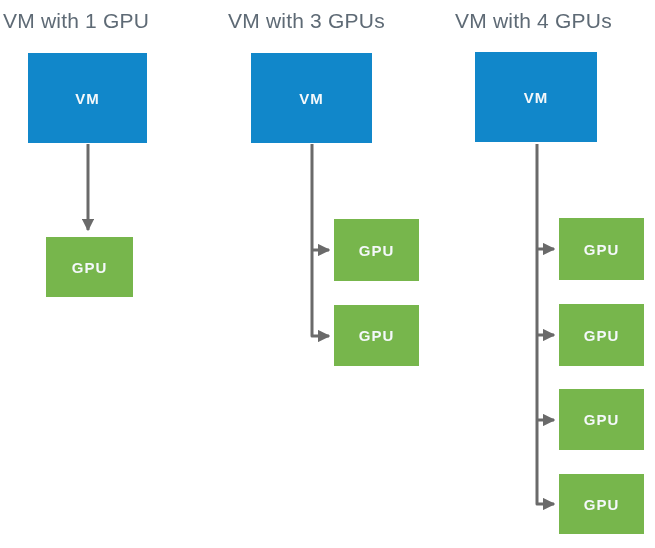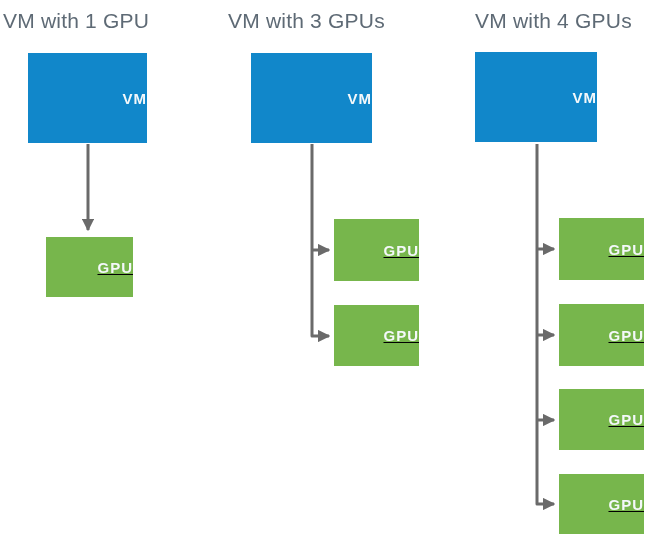--- a/index.html
+++ b/index.html
@@ -28,30 +28,30 @@
     font-size: 21px;
     font-weight: 400;
     color: #5e6a75;
     letter-spacing: 0.2px;
     white-space: nowrap;
   }
   .node {
     position: absolute;
     display: flex;
     align-items: center;
-    justify-content: flex-end;
+    justify-content: center;
   }
   .node .node-label {
     color: #f4f8fa;
     font-size: 15px;
     font-weight: 700;
     letter-spacing: 1px;
   }
   .vm-box  { background: #1187ca; }
-  .gpu-box { background: #77b64c; text-decoration: underline; }
+  .gpu-box { background: #77b64c; }
 </style>
 </head>
 <body>
 
 <div class="canvas">
 
   <svg class="connectors" viewBox="0 0 655 548" xmlns="http://www.w3.org/2000/svg">
     <defs>
       <marker id="arrowhead" viewBox="0 0 10 10" refX="9" refY="5" markerWidth="4.2" markerHeight="4.2" orient="auto-start-reverse">
         <path d="M0,0 L10,5 L0,10 z" fill="#6a6a6a"></path>
@@ -81,21 +81,21 @@
   <div class="node vm-box" style="left:251px; top:53px; width:121px; height:90px;">
     <span class="node-label">VM</span>
   </div>
   <div class="node gpu-box" style="left:334px; top:219px; width:85px; height:62px;">
     <span class="node-label">GPU</span>
   </div>
   <div class="node gpu-box" style="left:334px; top:305px; width:85px; height:61px;">
     <span class="node-label">GPU</span>
   </div>
 
-  <div class="col-title" style="left:455px; top:9px;margin-left:20px;">VM with 4 GPUs</div>
+  <div class="col-title" style="left:455px; top:9px;">VM with 4 GPUs</div>
   <div class="node vm-box" style="left:475px; top:52px; width:122px; height:90px;">
     <span class="node-label">VM</span>
   </div>
   <div class="node gpu-box" style="left:559px; top:218px; width:85px; height:62px;">
     <span class="node-label">GPU</span>
   </div>
   <div class="node gpu-box" style="left:559px; top:304px; width:85px; height:62px;">
     <span class="node-label">GPU</span>
   </div>
   <div class="node gpu-box" style="left:559px; top:389px; width:85px; height:61px;">

